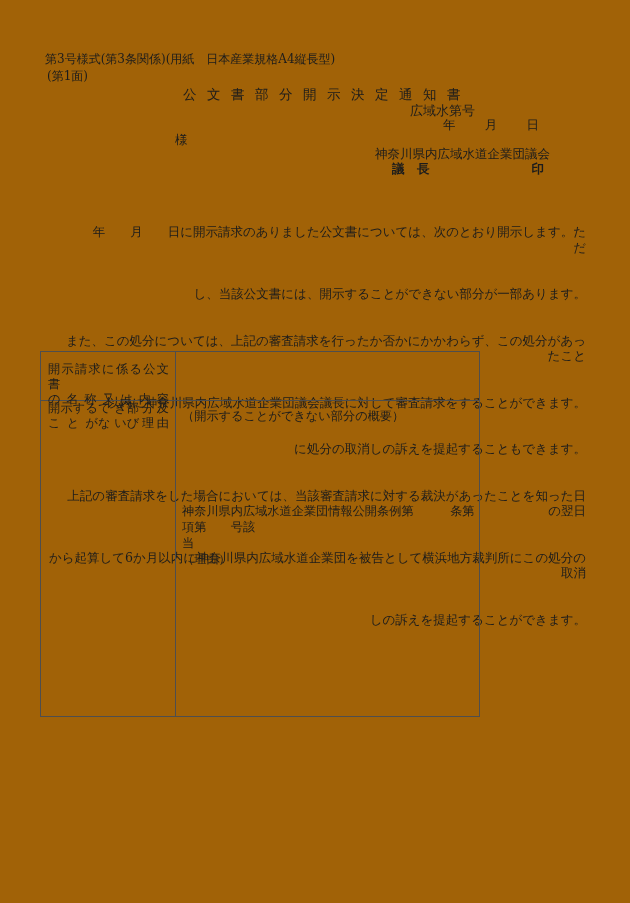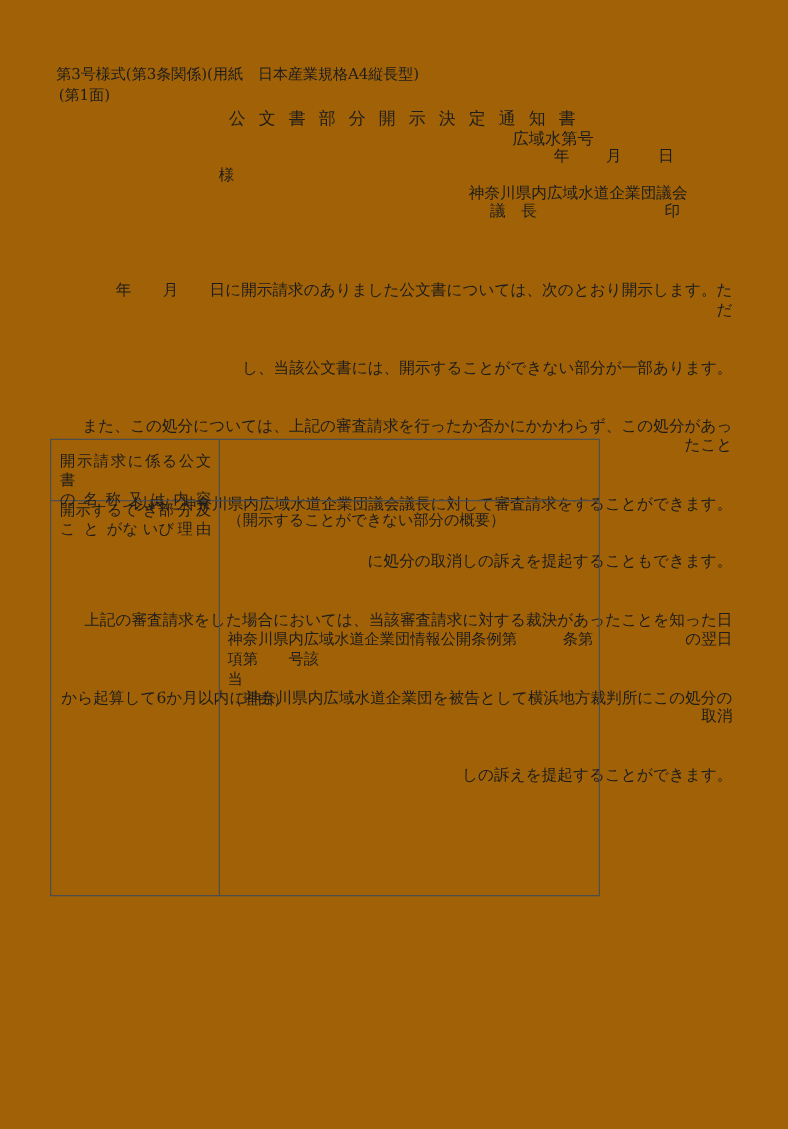--- a/index.html
+++ b/index.html
@@ -27,21 +27,21 @@
     font-size: 13.5px;
     letter-spacing: 10.5px;
     padding-left: 24px;
     box-sizing: border-box;
   }
 
   .docnum-row { left: 410px; top: 102px; width: 147px; display: flex; justify-content: flex-start; font-size: 13px; }
   .date-row   { left: 443px; top: 117px; width: 96px;  display: flex; justify-content: space-between; font-size: 12.5px; }
   .addressee  { left: 175px; top: 132px; font-size: 12.5px; }
   .issuer-org { left: 375px; top: 146px; font-size: 12.5px; }
-  .issuer-row { left: 392px; top: 161px; width: 152px; display: flex; justify-content: space-between; font-size: 12.5px; }
+  .issuer-row { left: 392px; top: 161px; width: 152px; display: flex; justify-content: space-between; font-size: 12.5px; font-weight: bold; }
 
   .notice-body {
     left: 45px; top: 193px; width: 541px;
     font-size: 12.5px; line-height: 15.5px; text-align: right;
   }
   .body-line { white-space: pre-wrap; }
 
   .disclosure-table {
     position: absolute;
     left: 40px; top: 351px;

